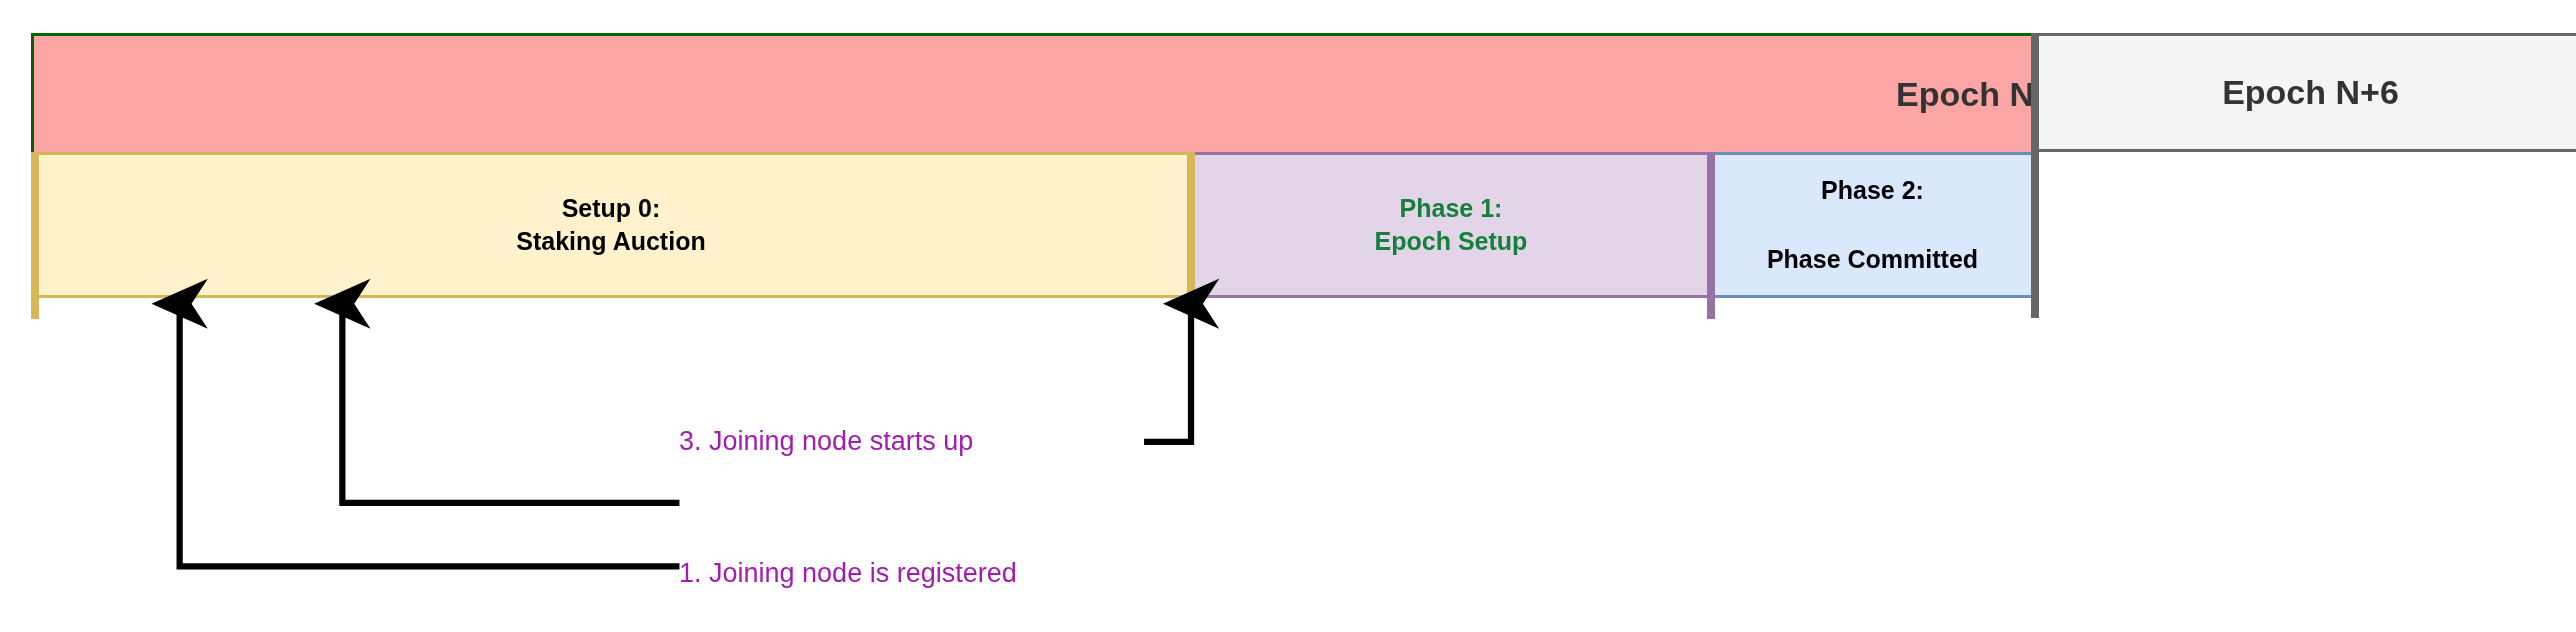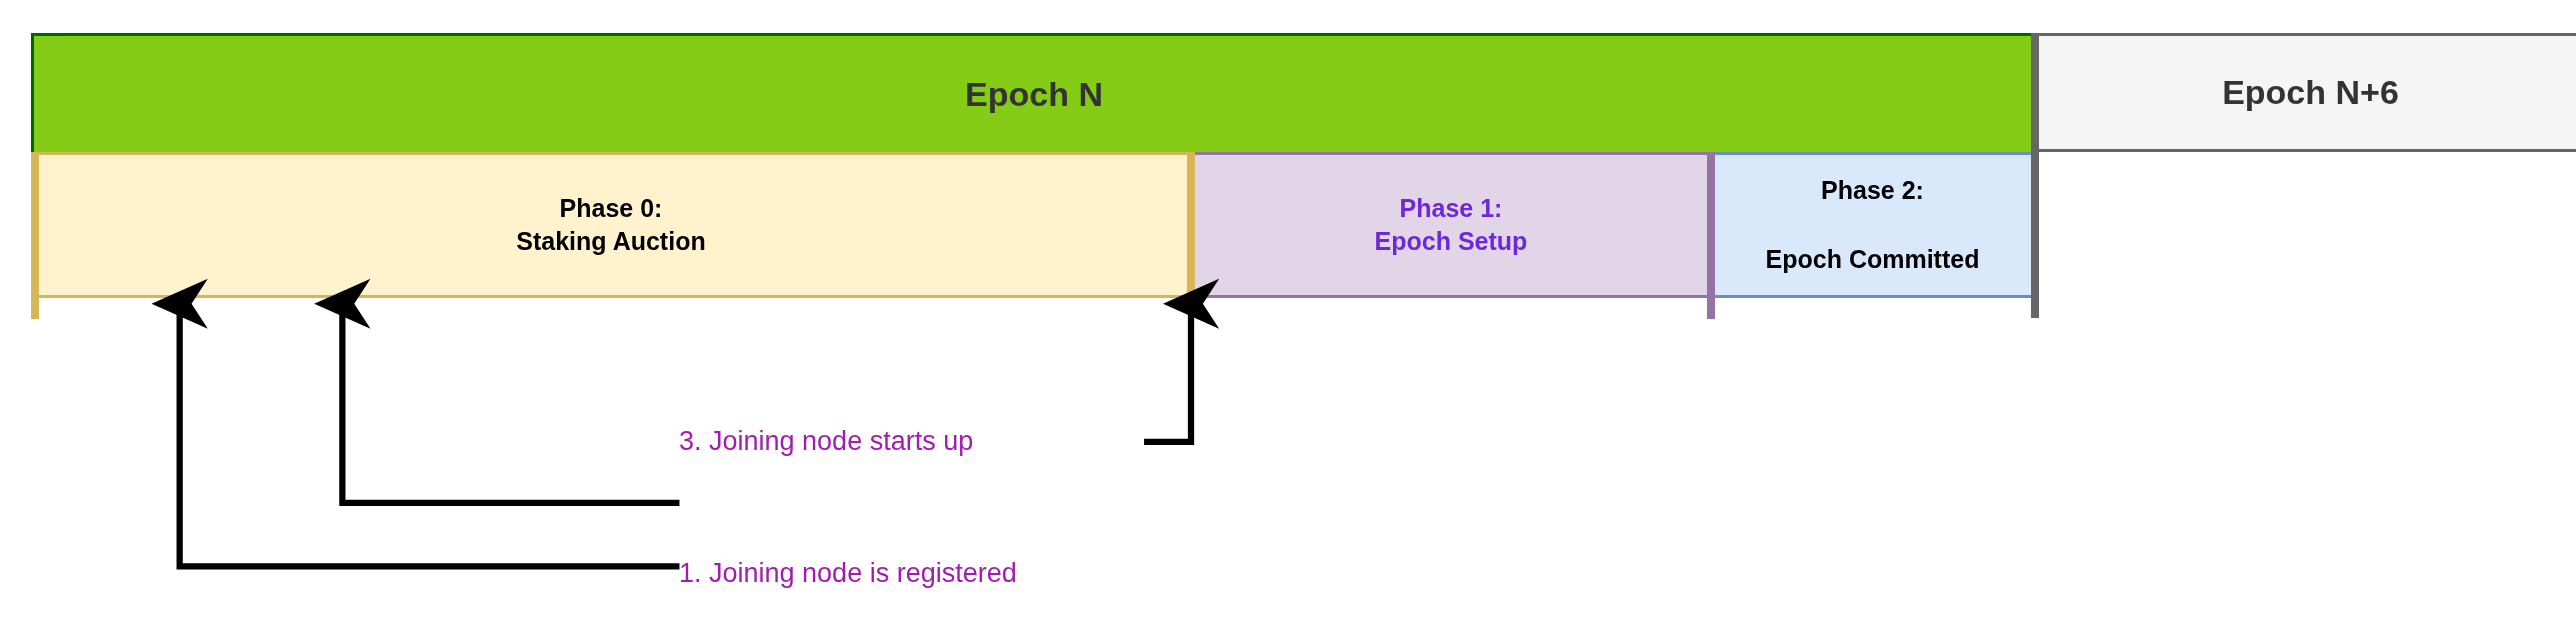--- a/index.html
+++ b/index.html
@@ -26,27 +26,28 @@
     justify-content: center;
     text-align: center;
     white-space: nowrap;
   }
   
   #epoch-n {
     left: 31px;
     top: 33px;
     width: 2003px;
     height: 119px;
-    background: #84cc16;
+    background: #fca5a5;
     border: 3.9px solid #006600;
     border-right: none;
     border-bottom: none;
     color: #333333;
     font-size: 34px;
     font-weight: bold;
+    align-items: flex-end;
   }
   #epoch-n-plus-1 {
     left: 2035px;
     top: 33px;
     width: 548px;
     height: 119px;
     background: #f5f5f5;
     border: 3.9px solid #666666;
     border-right: none;
     color: #333333;
@@ -66,21 +67,21 @@
     font-weight: bold;
     line-height: 1.32;
   }
   #phase-1 {
     left: 1191px;
     top: 152px;
     width: 520px;
     height: 146px;
     background: #e1d5e7;
     border: 3.9px solid #9673a6;
-    color: #6d28d9;
+    color: #15803d;
     font-size: 25px;
     font-weight: bold;
     line-height: 1.32;
   }
   #phase-2 {
     left: 1711px;
     top: 152px;
     width: 323px;
     height: 146px;
     background: #dae8fc;
@@ -135,32 +136,32 @@
 
   <div class="box" id="epoch-n">
     <span>Epoch N</span>
   </div>
 
   <div class="box" id="epoch-n-plus-1">
     <span>Epoch N+6</span>
   </div>
 
   <div class="box" id="phase-0">
-    <span class="phase-line">Phase 0:</span>
+    <span class="phase-line">Setup 0:</span>
     <span class="phase-line">Staking Auction</span>
   </div>
 
   <div class="box" id="phase-1">
     <span class="phase-line">Phase 1:</span>
     <span class="phase-line">Epoch Setup</span>
   </div>
 
   <div class="box" id="phase-2">
     <span class="phase-line">Phase 2:</span>
-    <span class="phase-line">Epoch Committed</span>
+    <span class="phase-line">Phase Committed</span>
   </div>
 
   <div class="tick" id="tick-epoch-start"></div>
   <div class="tick" id="tick-phase-1"></div>
   <div class="tick" id="tick-phase-2"></div>
   <div class="tick" id="tick-epoch-end"></div>
 
   <svg id="callouts" viewBox="0 0 3292 808">
     <defs>
       <marker id="arrowhead" markerWidth="9" markerHeight="9" refX="4.2" refY="4.5" orient="auto" markerUnits="strokeWidth">

